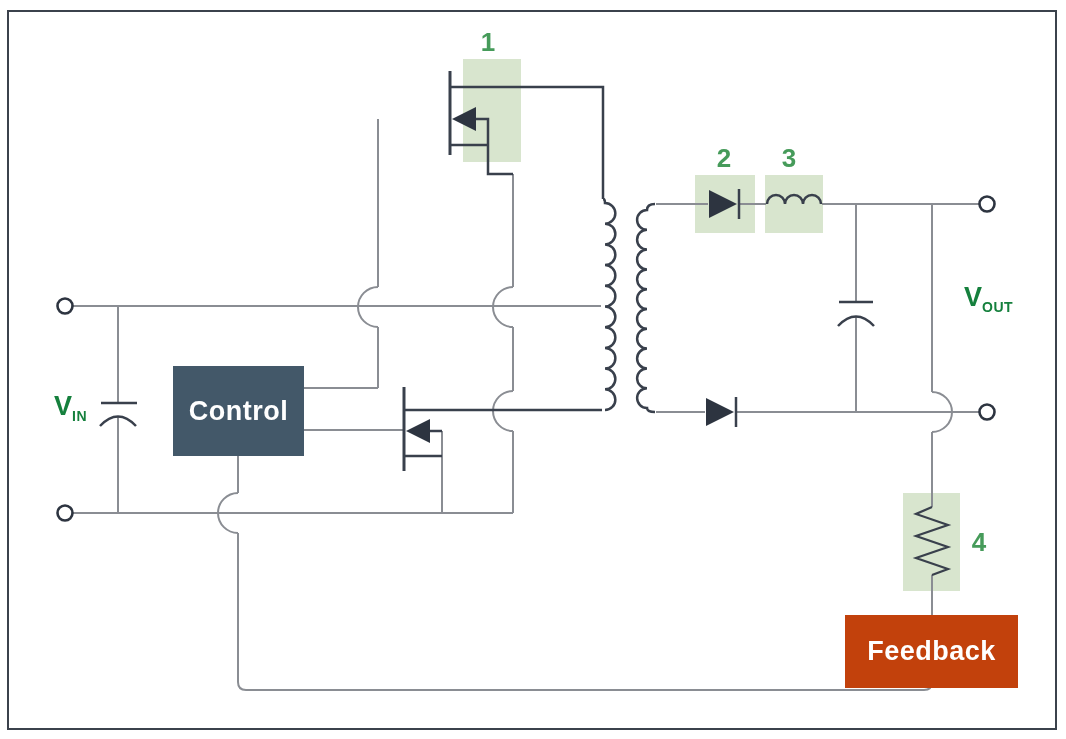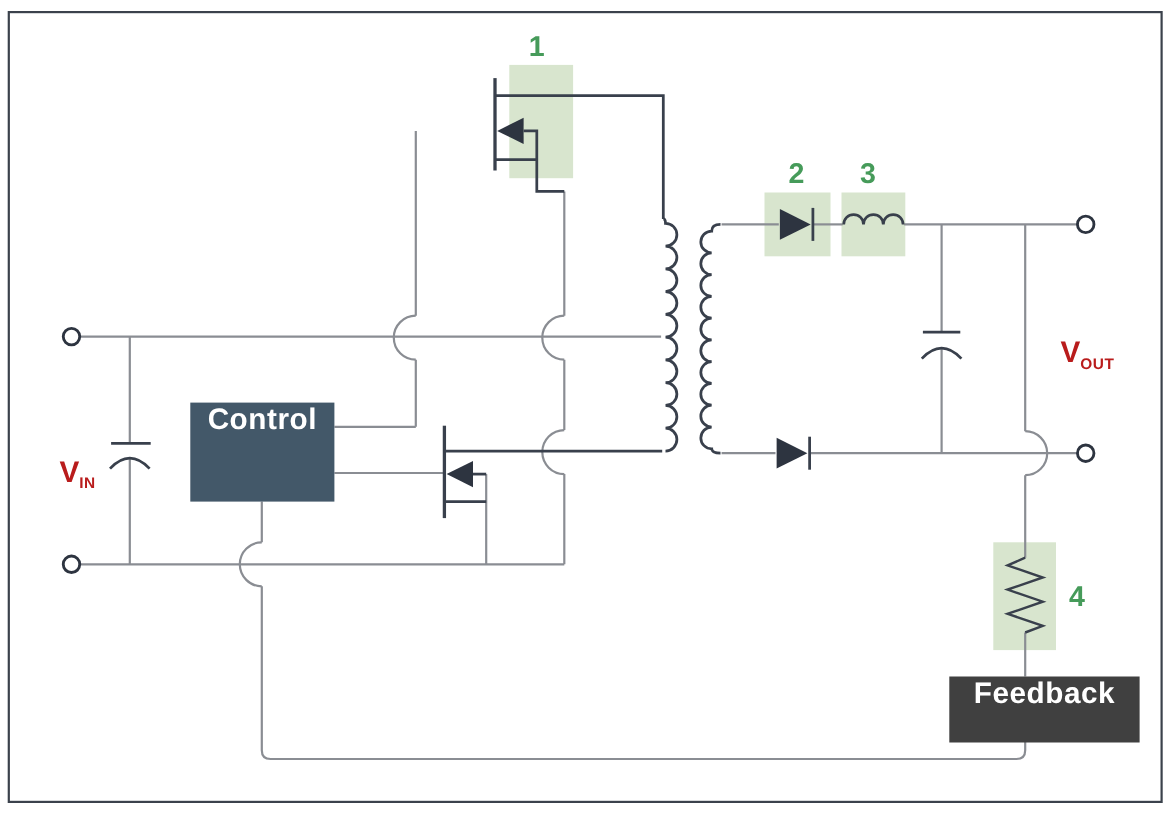--- a/index.html
+++ b/index.html
@@ -11,35 +11,35 @@
     position:absolute;left:7px;top:10px;width:1050px;height:720px;
     border:2.5px solid #3b424c;box-sizing:border-box;z-index:0;
   }
   .hl{position:absolute;background:#d8e5ce;z-index:1;}
   #hl-1{left:463px;top:59px;width:58px;height:103px;}
   #hl-2{left:695px;top:175px;width:60px;height:58px;}
   #hl-3{left:765px;top:175px;width:58px;height:58px;}
   #hl-4{left:903px;top:493px;width:57px;height:98px;}
   #circuit-svg{position:absolute;left:0;top:0;z-index:2;}
   .block{
-    position:absolute;z-index:3;display:flex;justify-content:center;
+    position:absolute;z-index:3;display:flex;align-items:center;justify-content:center;
     color:#ffffff;font-size:27px;font-weight:bold;letter-spacing:0.5px;
   }
   #control-block{left:173px;top:366px;width:131px;height:90px;background:#435869;}
-  #feedback-block{left:863px;top:615px;width:173px;height:60px;background:#404040;}
+  #feedback-block{left:845px;top:615px;width:173px;height:73px;background:#c2410c;}
   .callout{
     position:absolute;z-index:4;color:#469b5a;font-size:26px;font-weight:bold;
     transform:translate(-50%,-50%);
   }
   #callout-1{left:488px;top:42px;}
   #callout-2{left:724px;top:158px;}
   #callout-3{left:789px;top:158px;}
   #callout-4{left:979px;top:542px;}
   .vlabel{
-    position:absolute;z-index:4;color:#b91c1c;font-size:27px;font-weight:bold;white-space:nowrap;margin-top:23px;
+    position:absolute;z-index:4;color:#15803d;font-size:27px;font-weight:bold;white-space:nowrap;
   }
   #vin-label{left:54px;top:391px;}
   #vout-label{left:964px;top:282px;}
   .vlabel .sub{font-size:14px;font-weight:bold;vertical-align:-6px;letter-spacing:0.5px;}
 </style>
 </head>
 <body>
 
 <div id="stage">
 

